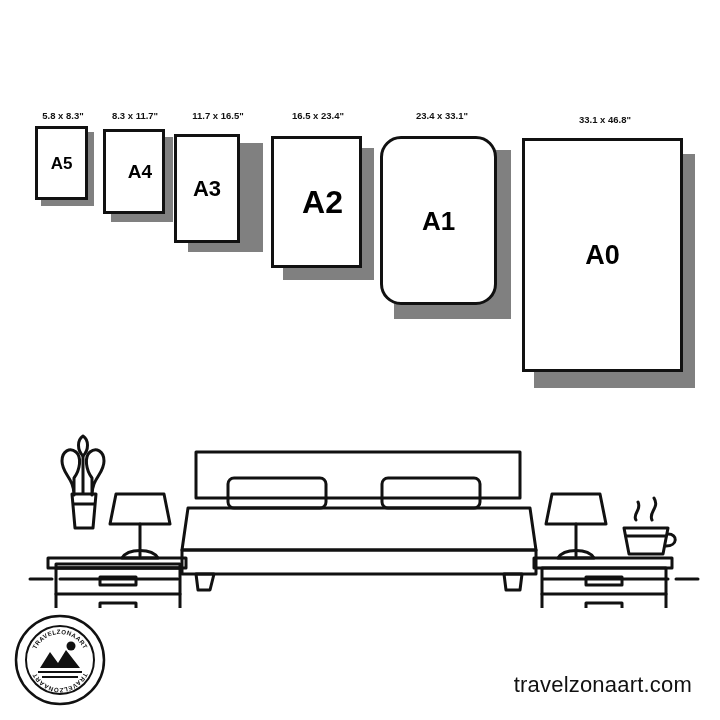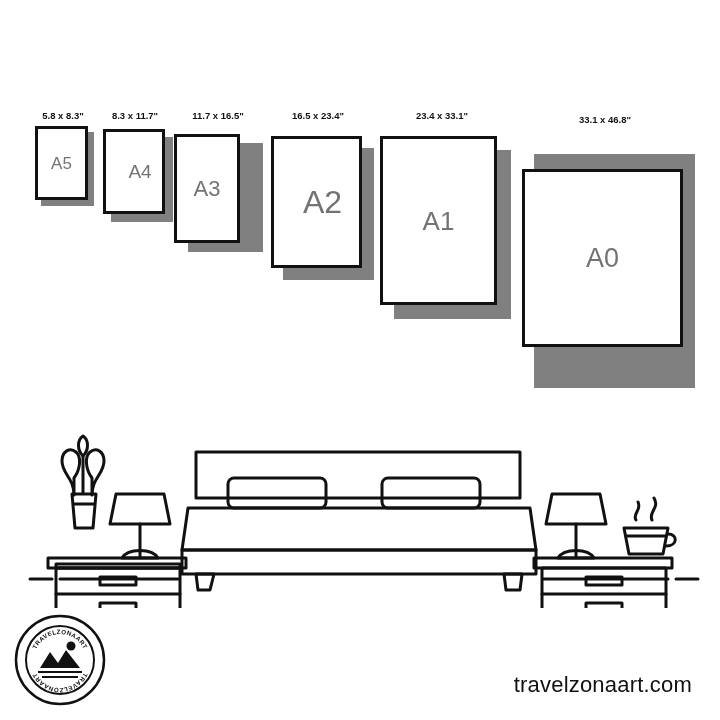--- a/index.html
+++ b/index.html
@@ -57,22 +57,22 @@
   }
   .frame-box {
     position: absolute;
     background: #ffffff;
     border: 3px solid #111111;
     display: flex;
     align-items: center;
     justify-content: center;
   }
   .frame-name {
-    font-weight: normal;
-    color: #737373;
+    font-weight: bold;
+    color: #000000;
     line-height: 1;
   }
 
   
   #scene {
     position: absolute;
     left: 0;
     top: 378px;
     width: 720px;
     height: 230px;
@@ -138,29 +138,29 @@
       <div class="frame-label" style="top:0;">16.5 x 23.4"</div>
       <div class="frame-shadow" style="left:21px; top:38px; width:91px; height:132px;"></div>
       <div class="frame-box" style="left:9px; top:26px; width:91px; height:132px;">
         <span class="frame-name" style="font-size:32px;margin-left:12px;">A2</span>
       </div>
     </div>
 
     <div class="frame-group" style="left:372px; top:0; width:140px; height:210px;">
       <div class="frame-label" style="top:0;">23.4 x 33.1"</div>
       <div class="frame-shadow" style="left:22px; top:40px; width:117px; height:169px;"></div>
-      <div class="frame-box" style="left:8px; top:26px; width:117px; height:169px;">
+      <div class="frame-box" style="left:8px; top:26px; width:117px; height:169px;border-radius:21px;">
         <span class="frame-name" style="font-size:26px;">A1</span>
       </div>
     </div>
 
     <div class="frame-group" style="left:512px; top:0; width:186px; height:285px;">
       <div class="frame-label" style="top:4px;">33.1 x 46.8"</div>
       <div class="frame-shadow" style="left:22px; top:44px; width:161px; height:234px;"></div>
-      <div class="frame-box" style="left:10px; top:28px; width:161px; height:178px;margin-top:31px;">
+      <div class="frame-box" style="left:10px; top:28px; width:161px; height:234px;">
         <span class="frame-name" style="font-size:27px;">A0</span>
       </div>
     </div>
 
   </div>
 
   <div id="scene">
     <svg width="720" height="230" viewBox="0 0 720 230" fill="none" stroke="#111111" stroke-width="3" stroke-linecap="round" stroke-linejoin="round">
 
       <line x1="30" y1="201" x2="52" y2="201"></line>

